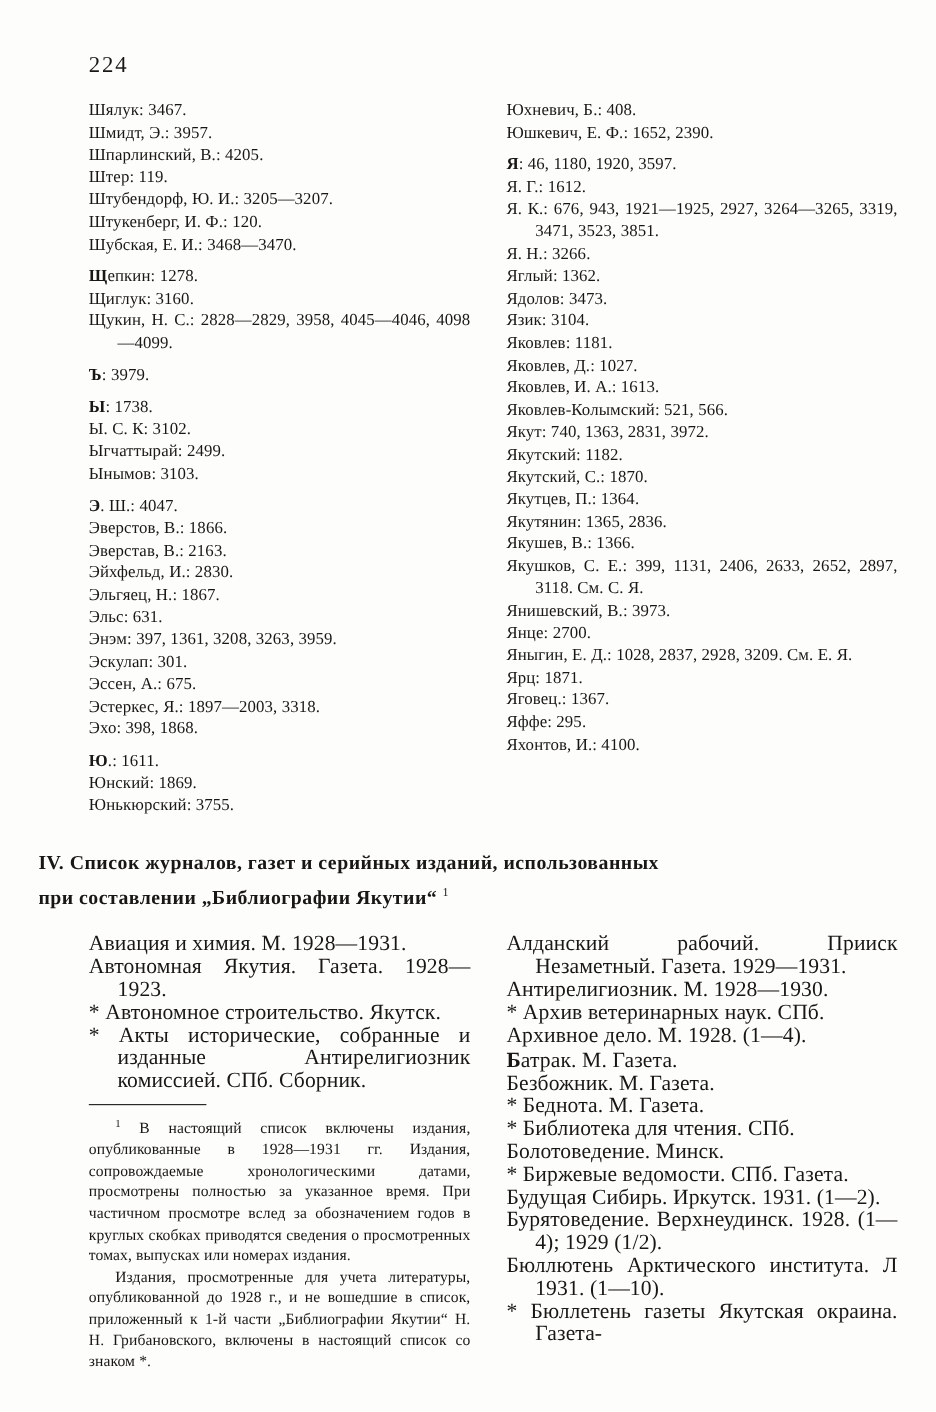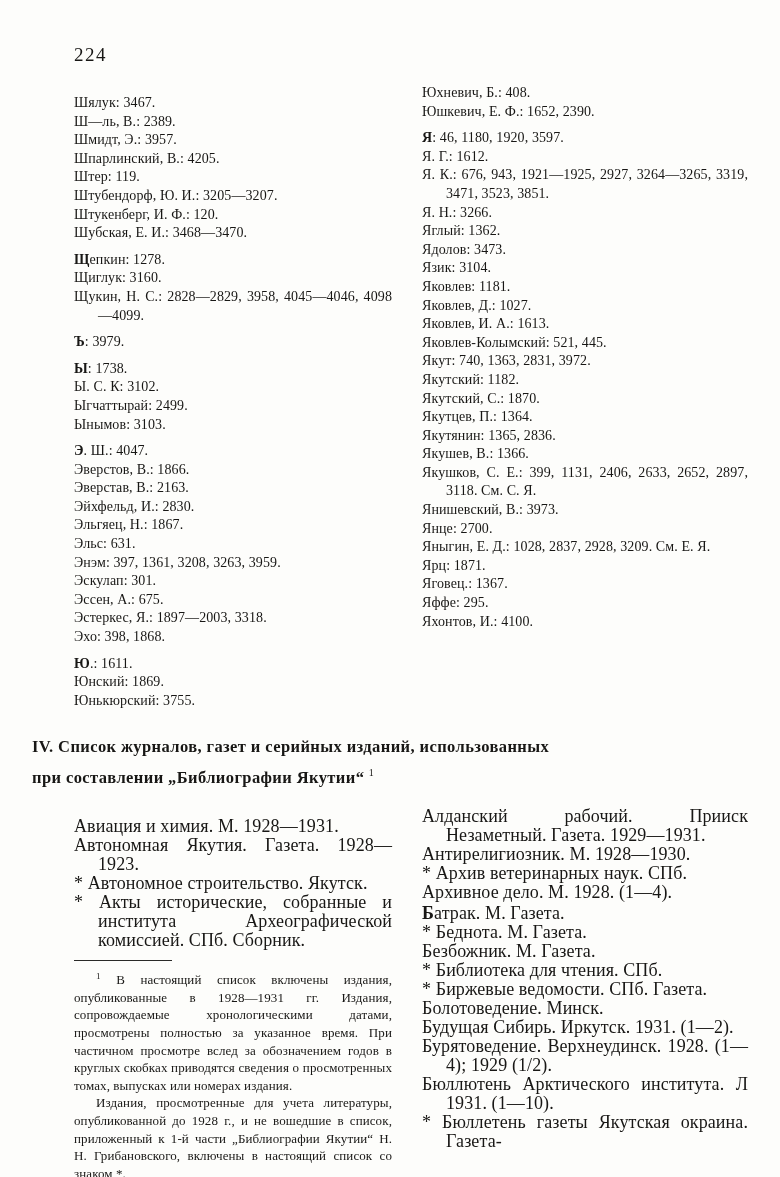--- a/index.html
+++ b/index.html
@@ -16,21 +16,21 @@
     box-sizing: border-box;
     padding: 44px 32px 0 74px;
     overflow: hidden;
   }
   .page-number {
     font-size: 19px;
     letter-spacing: 1.5px;
     margin-bottom: 18px;
   }
   .columns { display: flex; gap: 30px; }
-  .col-left  { width: 318px; flex: 0 0 318px; margin-top: 10px; }
+  .col-left  { width: 318px; flex: 0 0 318px; }
   .col-right { width: 326px; flex: 0 0 326px; }
 
   .group { margin-top: 8px; }
   .group:first-child { margin-top: 0; }
 
   .entry {
     font-size: 14px;
     line-height: 18.6px;
     text-align: justify;
     padding-left: 24px;
@@ -76,21 +76,20 @@
 <body>
 
 <div class="page">
 
   <div class="page-number">224</div>
 
   <div class="columns index-cols">
     <div class="col-left" id="index-left">
         <div class="group">
           <div class="entry">Шялук: 3467.</div>
-          <div class="entry">Ш—ль, В.: 2389.</div>
           <div class="entry">Шмидт, Э.: 3957.</div>
           <div class="entry">Шпарлинский, В.: 4205.</div>
           <div class="entry">Штер: 119.</div>
           <div class="entry">Штубендорф, Ю. И.: 3205—3207.</div>
           <div class="entry">Штукенберг, И. Ф.: 120.</div>
           <div class="entry">Шубская, Е. И.: 3468—3470.</div>
         </div>
         <div class="group">
           <div class="entry"><b class="lead">Щ</b>епкин: 1278.</div>
           <div class="entry">Щиглук: 3160.</div>
@@ -133,21 +132,21 @@
           <div class="entry"><b class="lead">Я</b>: 46, 1180, 1920, 3597.</div>
           <div class="entry">Я. Г.: 1612.</div>
           <div class="entry">Я. К.: 676, 943, 1921—1925, 2927, 3264—3265, 3319, 3471, 3523, 3851.</div>
           <div class="entry">Я. Н.: 3266.</div>
           <div class="entry">Яглый: 1362.</div>
           <div class="entry">Ядолов: 3473.</div>
           <div class="entry">Язик: 3104.</div>
           <div class="entry">Яковлев: 1181.</div>
           <div class="entry">Яковлев, Д.: 1027.</div>
           <div class="entry">Яковлев, И. А.: 1613.</div>
-          <div class="entry">Яковлев-Колымский: 521, 445.</div>
+          <div class="entry">Яковлев-Колымский: 521, 566.</div>
           <div class="entry">Якут: 740, 1363, 2831, 3972.</div>
           <div class="entry">Якутский: 1182.</div>
           <div class="entry">Якутский, С.: 1870.</div>
           <div class="entry">Якутцев, П.: 1364.</div>
           <div class="entry">Якутянин: 1365, 2836.</div>
           <div class="entry">Якушев, В.: 1366.</div>
           <div class="entry">Якушков, С. Е.: 399, 1131, 2406, 2633, 2652, 2897, 3118. См. С. Я.</div>
           <div class="entry">Янишевский, В.: 3973.</div>
           <div class="entry">Янце: 2700.</div>
           <div class="entry">Яныгин, Е. Д.: 1028, 2837, 2928, 3209. См. Е. Я.</div>
@@ -164,43 +163,43 @@
     <div><span>при составлении „Библиографии Якутии“ </span><sup>1</sup></div>
   </div>
 
   <div class="columns journal-cols">
     <div class="col-left">
       <div id="journals-left">
           <div class="group">
             <div class="entry">Авиация и химия. М. 1928—1931.</div>
             <div class="entry">Автономная Якутия. Газета. 1928—1923.</div>
             <div class="entry">* Автономное строительство. Якутск.</div>
-            <div class="entry">* Акты исторические, собранные и института Археографической комиссией. СПб. Сборник.</div>
+            <div class="entry">* Акты исторические, собранные и изданные Антирелигиозник комиссией. СПб. Сборник.</div>
           </div>
         </div>
       <div class="footnote">
         <div class="footnote-rule"></div>
         <p class="fn-p"><sup>1</sup> <span>В настоящий список включены издания, опубликованные в 1928—1931 гг. Издания, сопровождаемые хронологическими датами, просмотрены полностью за указанное время. При частичном просмотре вслед за обозначением годов в круглых скобках приводятся сведения о просмотренных томах, выпусках или номерах издания.</span></p>
         <p class="fn-p"><span>Издания, просмотренные для учета литературы, опубликованной до 1928 г., и не вошедшие в список, приложенный к 1-й части „Библиографии Якутии“ Н. Н. Грибановского, включены в настоящий список со знаком *.</span></p>
       </div>
     </div>
     <div class="col-right" id="journals-right">
         <div class="group">
           <div class="entry">Алданский рабочий. Прииск Незаметный. Газета. 1929—1931.</div>
           <div class="entry">Антирелигиозник. М. 1928—1930.</div>
           <div class="entry">* Архив ветеринарных наук. СПб.</div>
           <div class="entry">Архивное дело. М. 1928. (1—4).</div>
         </div>
         <div class="group">
           <div class="entry"><b class="lead">Б</b>атрак. М. Газета.</div>
+          <div class="entry">Безбожник. М. Газета.</div>
           <div class="entry">* Беднота. М. Газета.</div>
-          <div class="entry">Безбожник. М. Газета.</div>
           <div class="entry">* Библиотека для чтения. СПб.</div>
+          <div class="entry">Болотоведение. Минск.</div>
           <div class="entry">* Биржевые ведомости. СПб. Газета.</div>
-          <div class="entry">Болотоведение. Минск.</div>
           <div class="entry">Будущая Сибирь. Иркутск. 1931. (1—2).</div>
           <div class="entry">Бурятоведение. Верхнеудинск. 1928. (1—4); 1929 (1/2).</div>
           <div class="entry">Бюллютень Арктического института. Л 1931. (1—10).</div>
           <div class="entry">* Бюллетень газеты Якутская окраина. Газета-</div>
         </div>
       </div>
   </div>
 
 </div>
 

